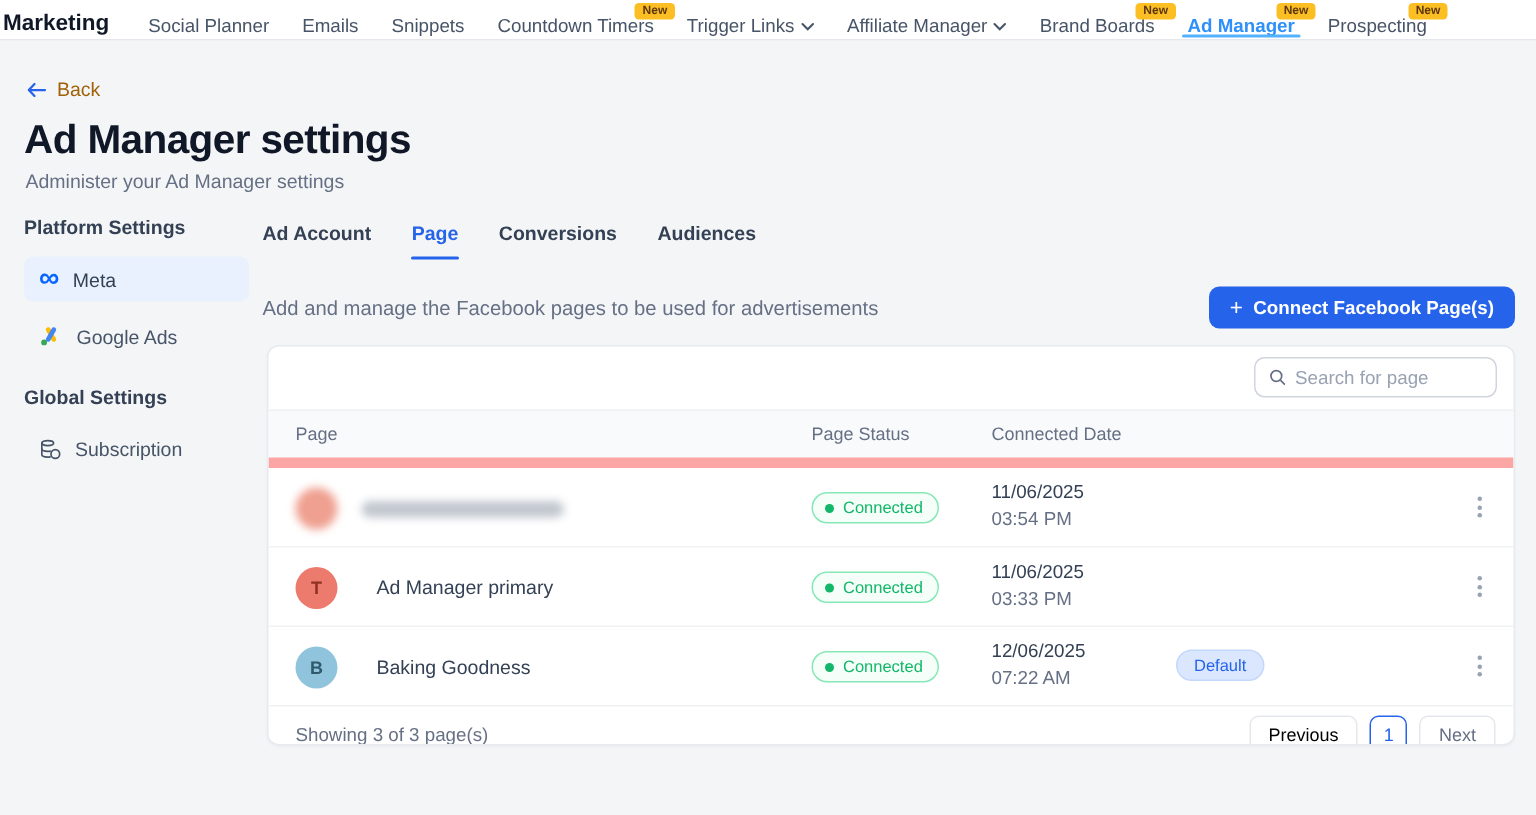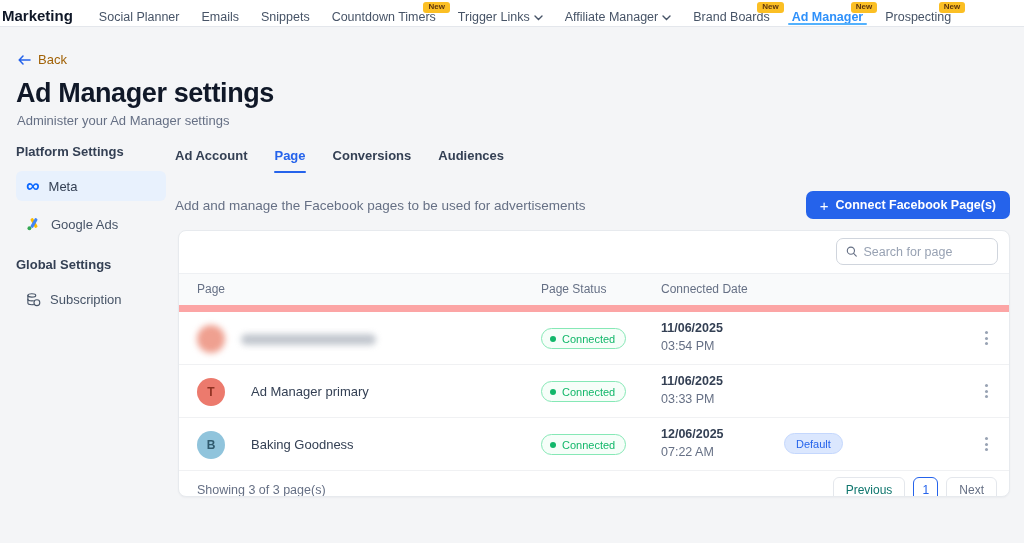--- a/index.html
+++ b/index.html
@@ -51,31 +51,31 @@
   .th { position:absolute; top:8px; font-size:12px; color:#667085; }
   .th-page { left:18px; } .th-status { left:362px; } .th-date { left:482px; }
 
   .trow { position:relative; height:53px; border-bottom:1px solid #f0f1f3; }
   .avatar { position:absolute; left:18px; top:13px; width:28px; height:28px; border-radius:50%; display:flex; align-items:center; justify-content:center; font-size:12px; font-weight:700; }
   .avatar.blurred { filter:blur(3px); }
   .name { position:absolute; left:72px; top:19px; font-size:13px; color:#344054; font-weight:400; }
   .name-redacted { position:absolute; left:62px; top:22px; width:135px; height:11px; border-radius:6px; background:#a8afba; filter:blur(3px); opacity:.7; }
   .status-pill { position:absolute; left:362px; top:16px; display:flex; align-items:center; gap:6px; height:21px; padding:0 10px 0 8px; border:1px solid #86e8b6; background:#f6fef9; color:#12b76a; font-size:11px; border-radius:999px; }
   .dot { width:6px; height:6px; border-radius:50%; background:#12b76a; }
-  .date1 { position:absolute; left:482px; top:9px; font-size:12.5px; color:#344054; font-weight:700; }
+  .date1 { position:absolute; left:482px; top:9px; font-size:12.5px; color:#344054; font-weight:400; }
   .date2 { position:absolute; left:482px; top:27px; font-size:12.5px; color:#667085; }
   .default-pill { position:absolute; left:605px; top:15px; height:21px; padding:0 11px; display:flex; align-items:center; background:#dbe7fe; border:1px solid #c4d7fd; color:#2563eb; font-size:11px; border-radius:999px; }
   .kebab { position:absolute; left:798px; top:14px; width:18px; height:24px; display:flex; flex-direction:column; align-items:center; justify-content:center; gap:2.5px; cursor:pointer; }
   .kebab i { width:3px; height:3px; border-radius:50%; background:#98a2b3; }
 
   .tfoot { height:37px; display:flex; align-items:center; justify-content:space-between; padding:0 12px 0 18px; }
   .summary { font-size:12.5px; color:#667085; }
   .pager { display:flex; gap:8px; align-items:center; }
   .pg-btn { height:25px; padding:0 12px; border:1px solid #e4e7ec; background:#fff; border-radius:6px; font-size:12px; color:#667085; font-family:inherit; cursor:pointer; }
-  .pg-btn.muted { color:#0f766e;margin-left:20px; }
+  .pg-btn.muted { color:#000000;margin-left:20px; }
   .pg-num { width:25px; height:25px; border:1px solid #2563eb; color:#2563eb; background:#fff; border-radius:6px; font-size:12px; display:flex; align-items:center; justify-content:center; cursor:pointer; }
 </style>
 </head>
 <body>
 
 <div class="topnav">
   <div class="brand">Marketing</div>
 
   <div class="nav-item">
       <span>Social Planner</span>

